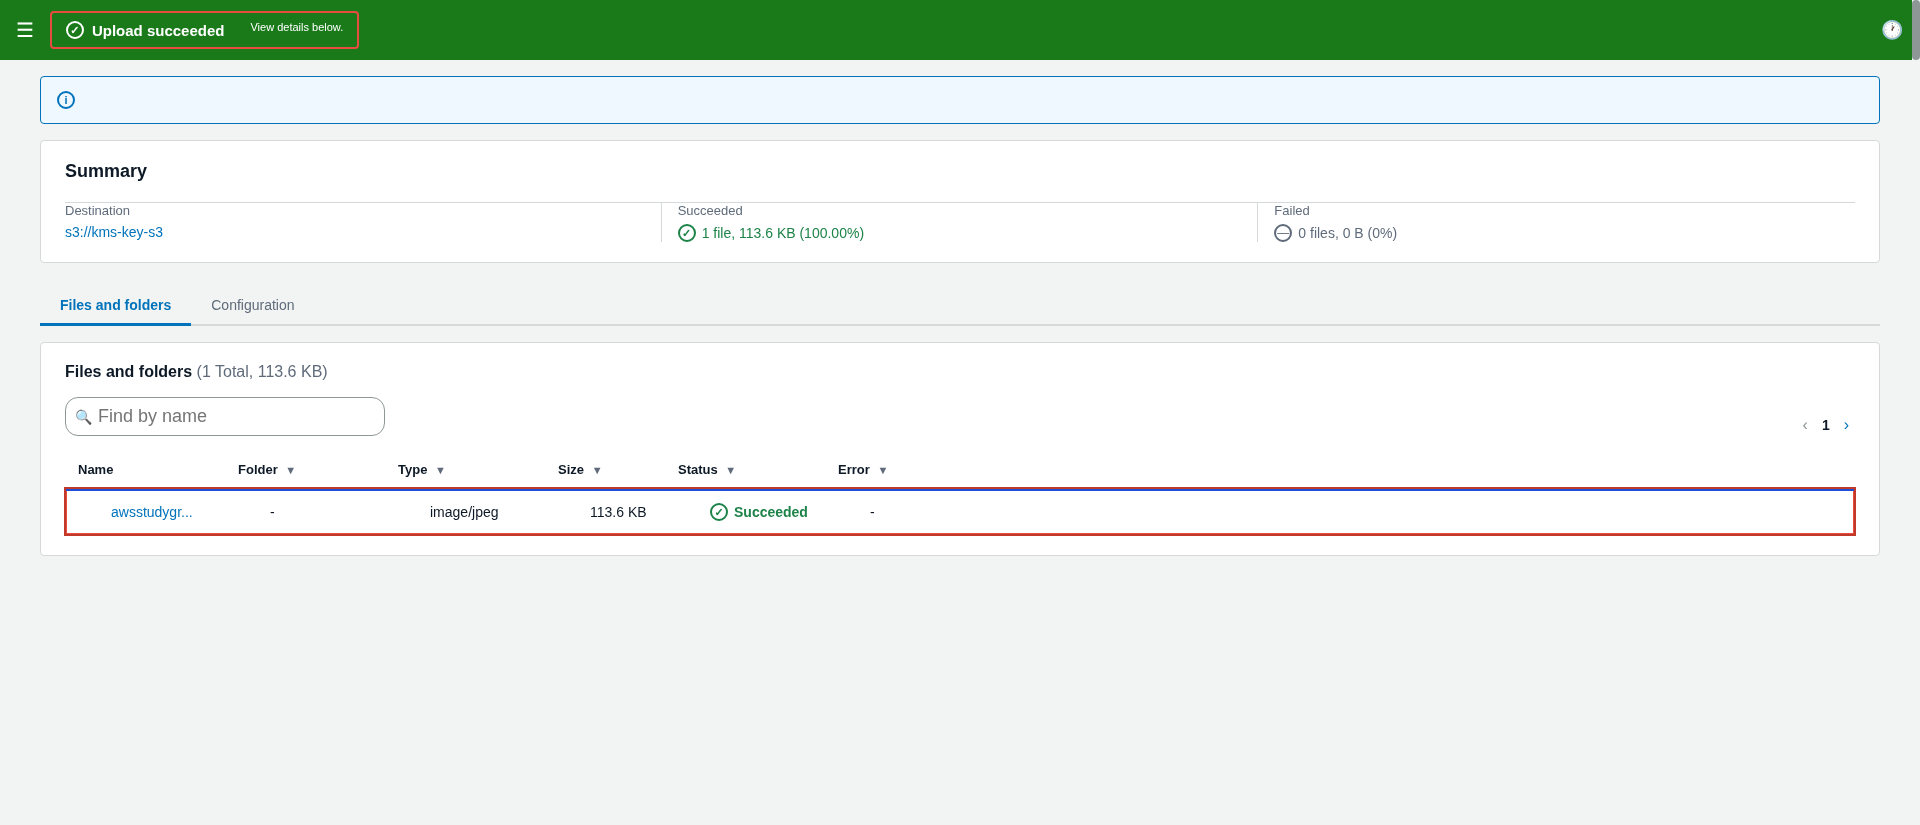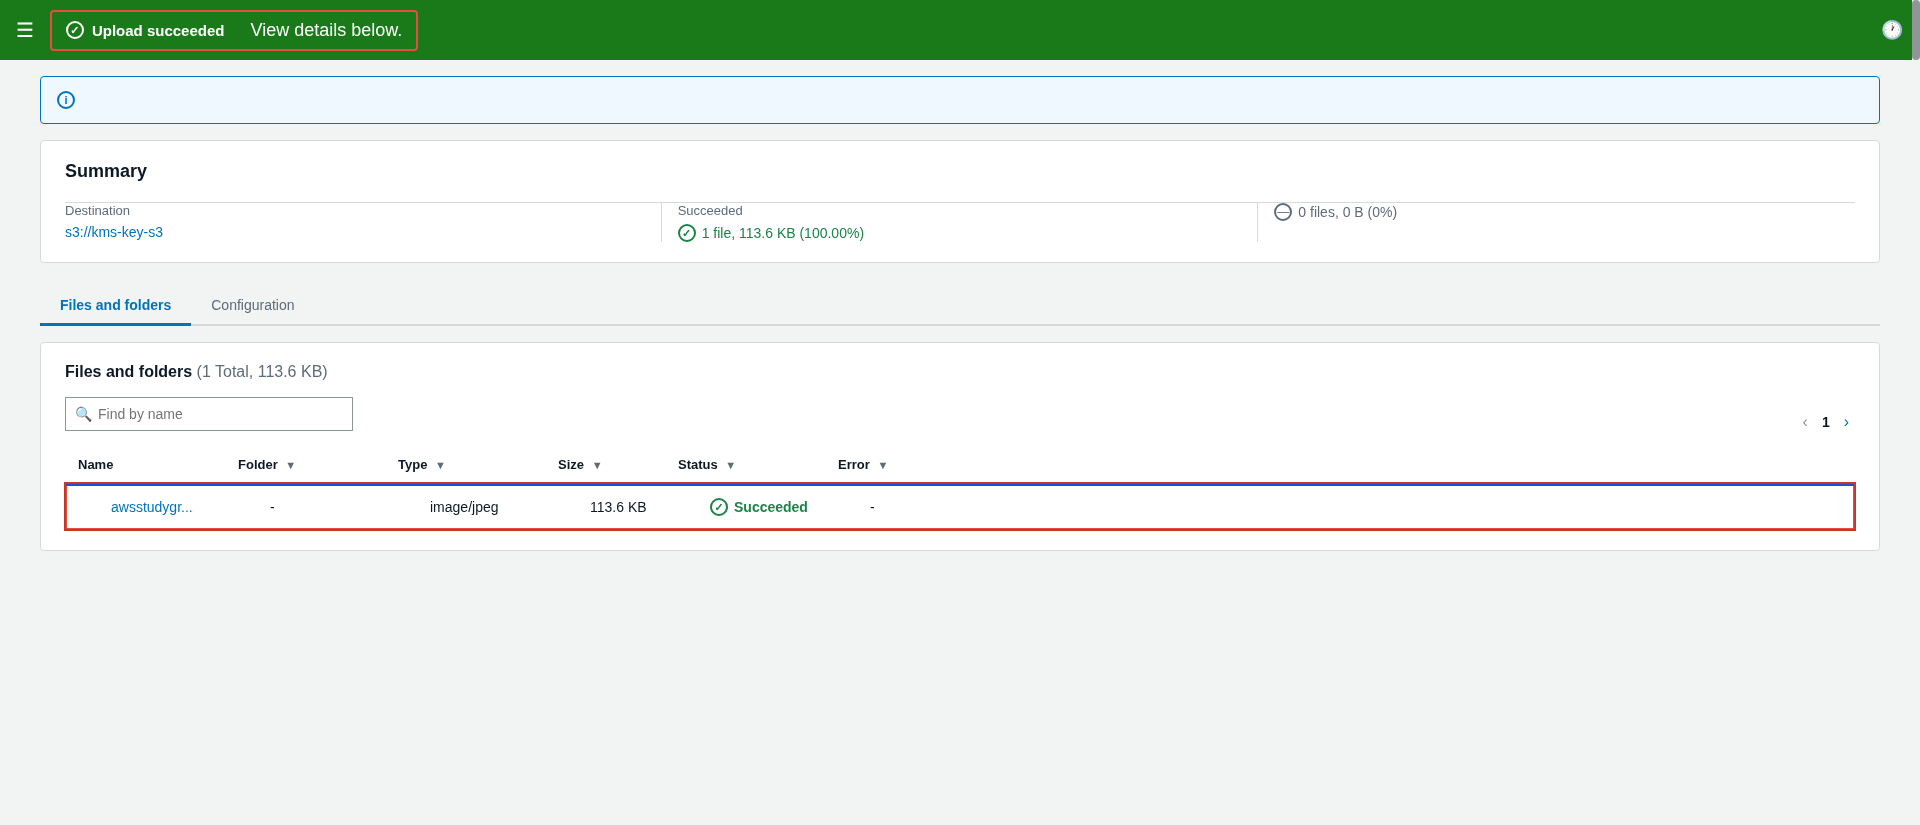--- a/index.html
+++ b/index.html
@@ -38,21 +38,21 @@
     .top-bar-notification .title-row {
       display: flex;
       align-items: center;
       gap: 8px;
       color: white;
       font-weight: 700;
       font-size: 15px;
     }
     .top-bar-notification .sub-text {
       color: white;
-      font-size: 18px;
+      font-size: 11px;
       margin-left: 24px;
     }
     .success-circle-icon {
       width: 18px;
       height: 18px;
       border: 2px solid white;
       border-radius: 50%;
       display: inline-flex;
       align-items: center;
       justify-content: center;
@@ -238,25 +238,25 @@
     .search-icon-inside {
       position: absolute;
       left: 10px;
       top: 50%;
       transform: translateY(-50%);
       color: #5f6b7a;
       font-size: 14px;
     }
     .search-input {
       border: 1px solid #8e9696;
-      border-radius: 0;
+      border-radius: 13px;
       padding: 8px 12px 8px 32px;
-      font-size: 14px;
+      font-size: 18px;
       color: #9aabb5;
-      width: 288px;
+      width: 320px;
       outline: none;
     }
 
     
     .table-header-row {
       display: flex;
       align-items: center;
       justify-content: space-between;
       margin-bottom: 0;
     }
@@ -393,20 +393,21 @@
         </div>
       </div>
       <div class="summary-col">
         <div class="summary-col-label">Succeeded</div>
         <div class="summary-col-value succeeded-value">
           <span class="check-green"></span>
           <span>1 file, 113.6 KB (100.00%)</span>
         </div>
       </div>
       <div class="summary-col">
+        <div class="summary-col-label">Failed</div>
         <div class="summary-col-value failed-value">
           <span class="dash-circle">—</span>
           <span>0 files, 0 B (0%)</span>
         </div>
       </div>
     </div>
   </div>
 
   <div class="tabs-container">
     <div class="tab active">Files and folders</div>

